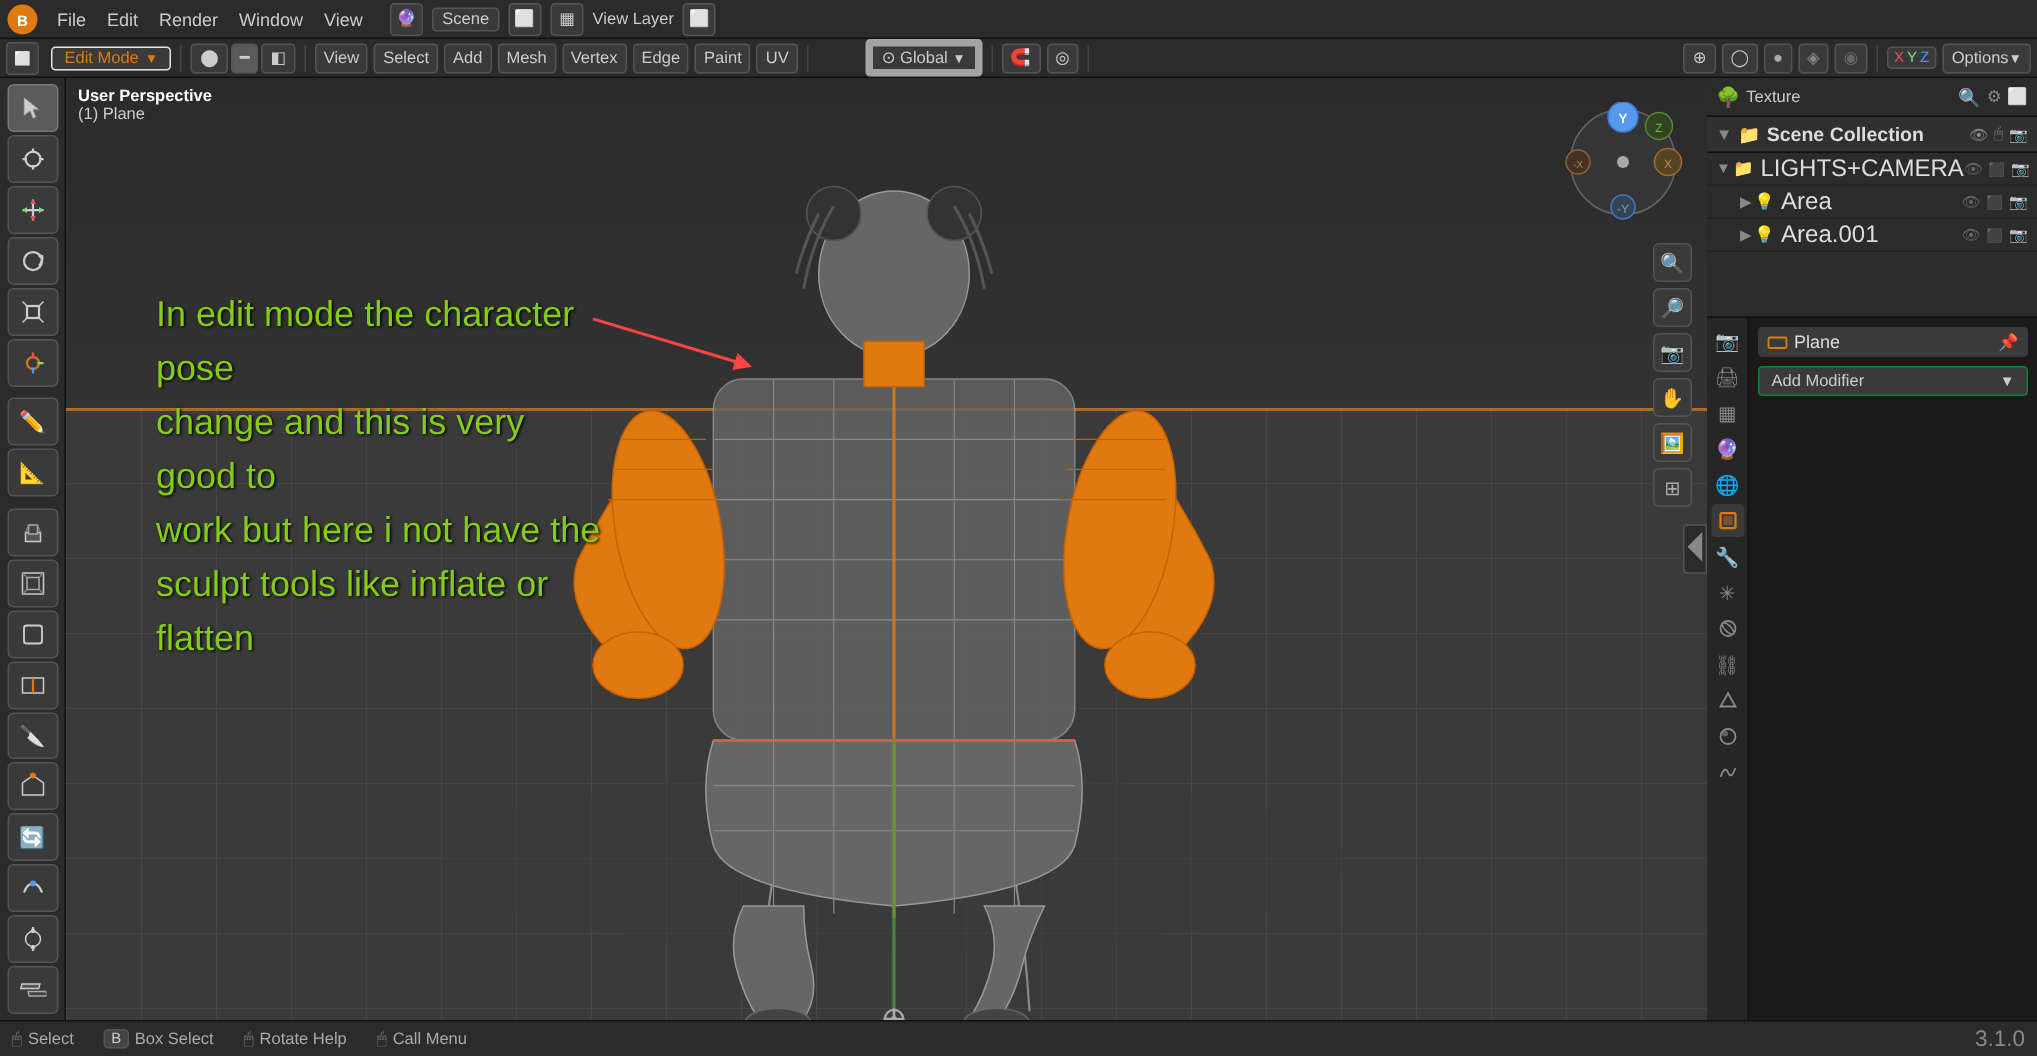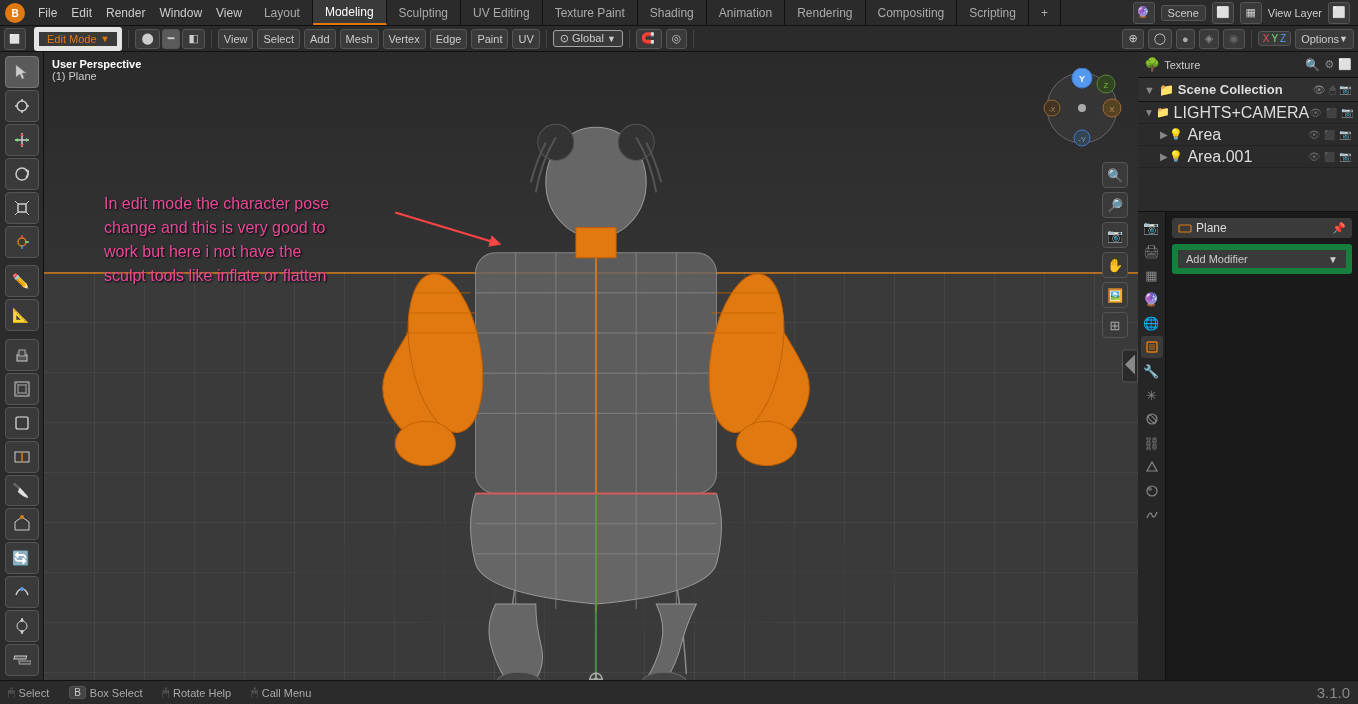--- a/index.html
+++ b/index.html
@@ -102,21 +102,21 @@
       height: 26px;
       background: #2b2b2b;
       display: flex;
       align-items: center;
       border-bottom: 1px solid #111;
       padding: 0 4px;
       gap: 4px;
     }
     .mode-selector {
       background: #3a3a3a;
-      border: 5px solid #e5e5e5;
+      border: 1px solid #e5e5e5;
       color: #e07a10;
       padding: 1px 8px;
       font-size: 11px;
       border-radius: 3px;
       cursor: pointer;
       display: flex;
       align-items: center;
       gap: 4px;
     }
     .toolbar-btn {
@@ -138,26 +138,27 @@
       background: #444;
       margin: 0 2px;
     }
     .toolbar-group {
       display: flex;
       align-items: center;
       gap: 2px;
     }
     .pivot-selector {
       background: #3a3a3a;
-      border: 1px solid #a3a3a3;
+      border: 5px solid #a3a3a3;
       color: #ccc;
       padding: 1px 6px;
       font-size: 11px;
       border-radius: 3px;
       cursor: pointer;
+      margin-left: 32px;
     }
 
     
     #main-layout {
       display: flex;
       height: calc(704px - 52px - 24px);
     }
 
     
     #left-toolbar {
@@ -202,22 +203,22 @@
       color: #fff;
       font-size: 11px;
     }
     .viewport-header .perspective { color: #fff; font-weight: bold; }
     .viewport-header .plane { color: #ccc; }
 
     .annotation-text {
       position: absolute;
       top: 140px;
       left: 60px;
-      color: #ec4899;
-      font-size: 16px;
+      color: #84cc16;
+      font-size: 24px;
       font-weight: normal;
       line-height: 1.5;
       z-index: 10;
       text-shadow: 1px 1px 2px #000;
       max-width: 300px;
     }
 
     
     .viewport-gizmo {
       position: absolute;
@@ -307,21 +308,21 @@
     }
     .prop-icon-btn.active { background: #3a3a3a; color: #e07a10; }
 
     #props-content {
       flex: 1;
       overflow-y: auto;
       padding: 6px;
     }
     .add-modifier-btn {
       background: #3a3a3a;
-      border: 6px solid #15803d;
+      border: 1px solid #15803d;
       color: #ccc;
       padding: 3px 8px;
       font-size: 11px;
       border-radius: 3px;
       cursor: pointer;
       display: flex;
       align-items: center;
       justify-content: space-between;
       width: 100%;
       margin-top: 4px;
@@ -442,33 +443,20 @@
       <circle cx="11" cy="11" r="10" fill="#e07a10"></circle>
       <text x="11" y="15" text-anchor="middle" font-size="10" fill="white" font-weight="bold">B</text>
     </svg>
     <span class="menu-item">File</span>
     <span class="menu-item">Edit</span>
     <span class="menu-item">Render</span>
     <span class="menu-item">Window</span>
     <span class="menu-item">View</span>
   </div>
 
-  <div class="workspace-tabs">
-    <div class="workspace-tab">Layout</div>
-    <div class="workspace-tab active">Modeling</div>
-    <div class="workspace-tab">Sculpting</div>
-    <div class="workspace-tab">UV Editing</div>
-    <div class="workspace-tab">Texture Paint</div>
-    <div class="workspace-tab">Shading</div>
-    <div class="workspace-tab">Animation</div>
-    <div class="workspace-tab">Rendering</div>
-    <div class="workspace-tab">Compositing</div>
-    <div class="workspace-tab">Scripting</div>
-    <div class="workspace-tab">+</div>
-  </div>
 
   <div class="top-menu-right">
     <div class="top-icon-btn">🔮</div>
     <span class="engine-selector">Scene</span>
     <div class="top-icon-btn">⬜</div>
     <div class="top-icon-btn">▦</div>
     <span class="view-layer-label">View Layer</span>
     <div class="top-icon-btn">⬜</div>
   </div>
 </div>

